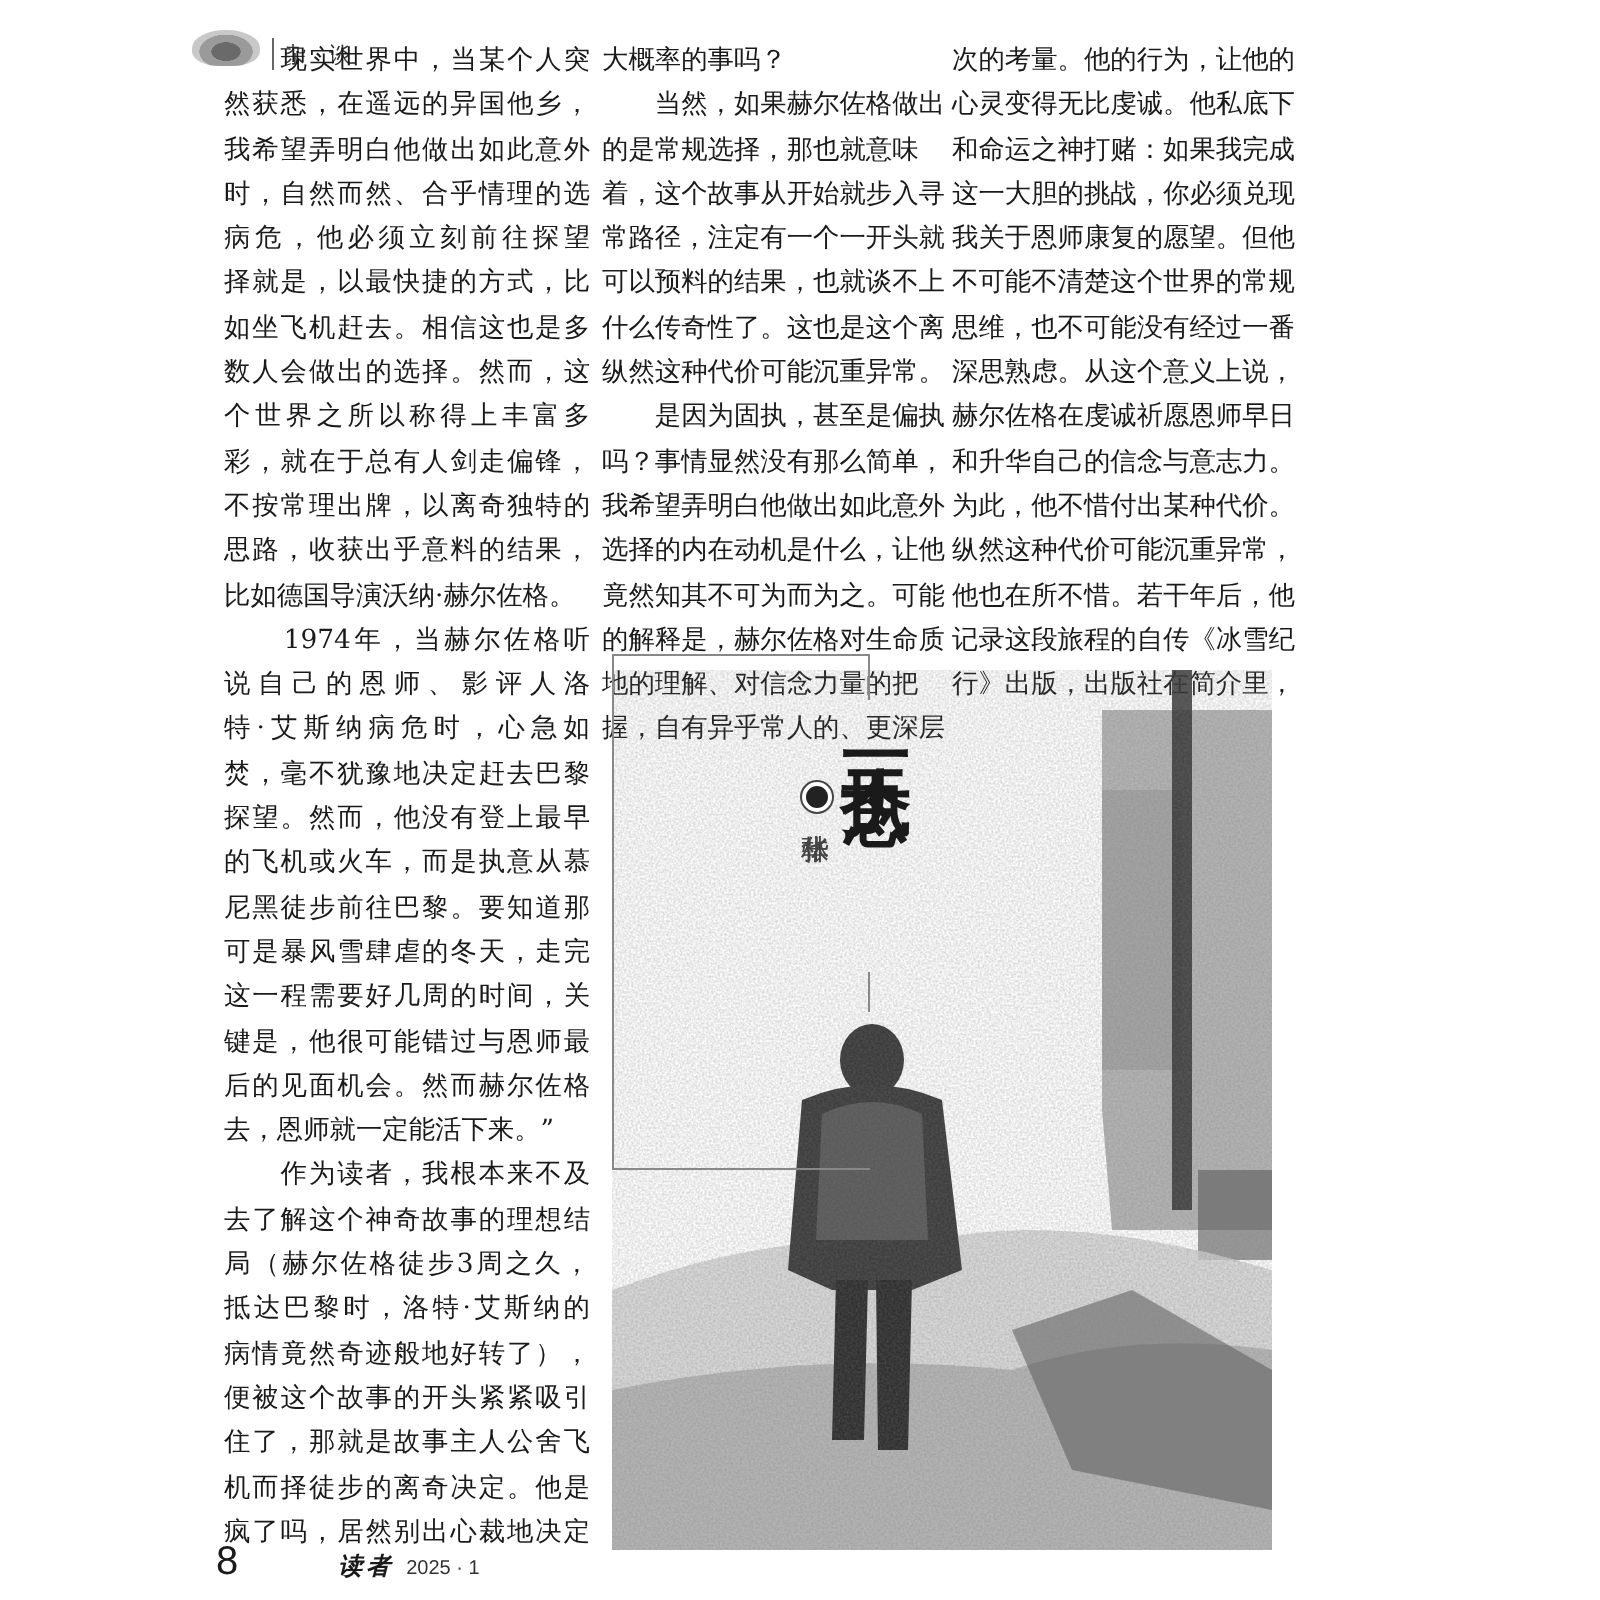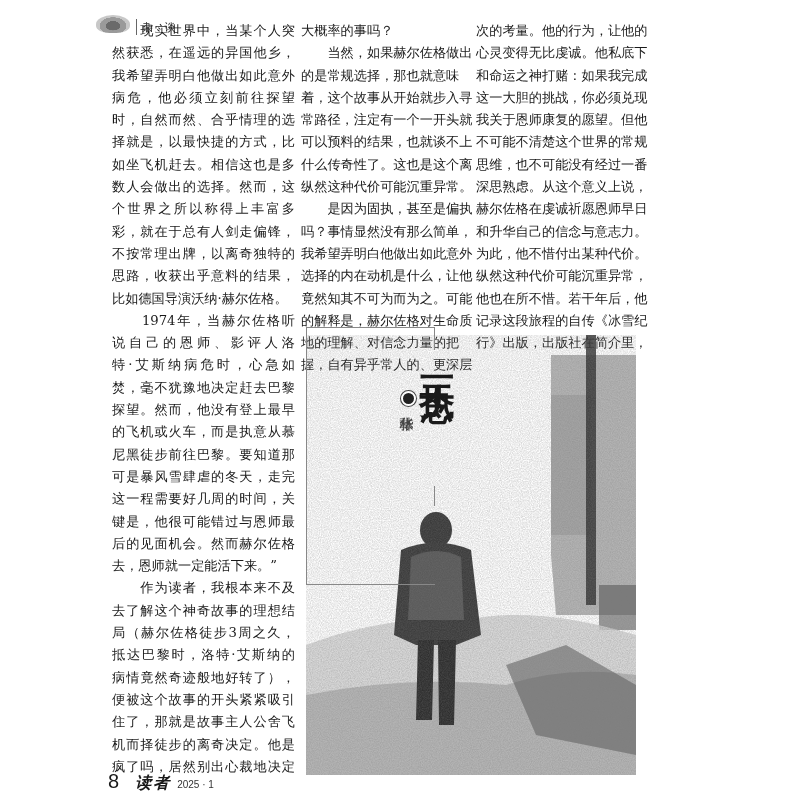--- a/index.html
+++ b/index.html
@@ -27,38 +27,38 @@
            font-weight:bold; text-align:center; writing-mode:vertical-rl; letter-spacing:2px; }
   .author { position:absolute; left:400px; top:392px; width:16px; font-size:14px; line-height:18px;
             color:#444; writing-mode:vertical-rl; }
   .author-dot { position:absolute; left:401px; top:391px; width:11px; height:11px; border-radius:50%;
                 background:#222; border:2px solid #fff; box-shadow:0 0 0 1px #444; }
 
   .illus { position:absolute; left:306px; top:335px; width:330px; height:440px; }
 
   .footer { position:absolute; left:108px; top:770px; display:flex; align-items:baseline; }
   .page-num { font-family:"Liberation Sans",sans-serif; font-size:20px; margin-right:16px; }
-  .mag { font-size:16px; font-style:italic; font-weight:bold; margin-right:6px; letter-spacing:2px; }
+  .mag { font-size:12px; font-style:italic; font-weight:bold; margin-right:6px; letter-spacing:2px;margin-left:34px; }
   .issue { font-family:Liberation Sans, sans-serif; font-size:10px; color:#333; }
 </style>
 </head>
 <body>
 
 <div class="header">
   <div class="logo"></div>
   <div class="hdr-bar"></div>
   <span class="section">杂 谈</span>
 </div>
 
 <div class="col" id="col1">
     <span class="line">　　现实世界中，当某个人突</span>
     <span class="line">然获悉，在遥远的异国他乡，</span>
     <span class="line">我希望弄明白他做出如此意外</span>
+    <span class="line">时，自然而然、合乎情理的选</span>
     <span class="line">病危，他必须立刻前往探望</span>
-    <span class="line">时，自然而然、合乎情理的选</span>
     <span class="line">择就是，以最快捷的方式，比</span>
     <span class="line">如坐飞机赶去。相信这也是多</span>
     <span class="line">数人会做出的选择。然而，这</span>
     <span class="line">个世界之所以称得上丰富多</span>
     <span class="line">彩，就在于总有人剑走偏锋，</span>
     <span class="line">不按常理出牌，以离奇独特的</span>
     <span class="line">思路，收获出乎意料的结果，</span>
     <span class="line last">比如德国导演沃纳·赫尔佐格。</span>
     <span class="line">　　1974年，当赫尔佐格听</span>
     <span class="line">说自己的恩师、影评人洛</span>

